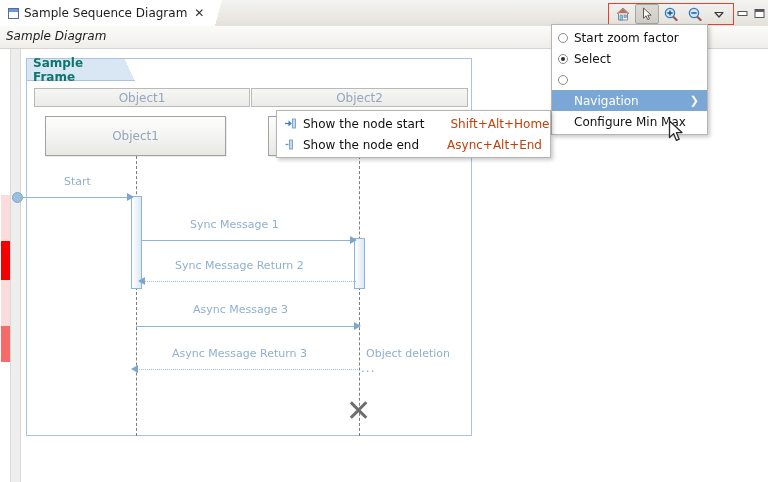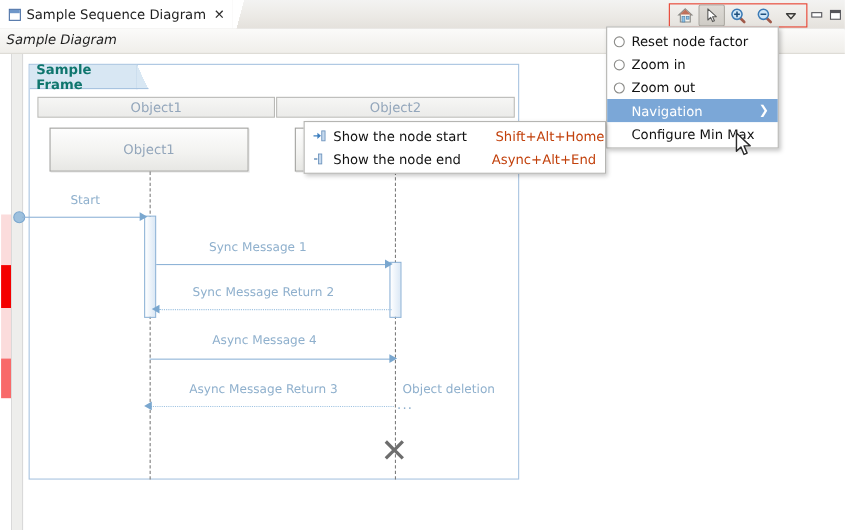--- a/index.html
+++ b/index.html
@@ -280,44 +280,43 @@
     <div class="msg-line" style="left:142px;top:191px;width:212px;"></div>
     <div class="arrow-r" style="left:350px;top:187px;"></div>
     <div class="msg-label" style="left:190px;top:169px;">Sync Message 1</div>
 
     <div class="msg-line dotted" style="left:144px;top:232px;width:212px;"></div>
     <div class="arrow-l" style="left:138px;top:228px;"></div>
     <div class="msg-label" style="left:175px;top:210px;">Sync Message Return 2</div>
 
     <div class="msg-line" style="left:136px;top:277px;width:222px;"></div>
     <div class="arrow-r" style="left:354px;top:273px;"></div>
-    <div class="msg-label" style="left:193px;top:254px;">Async Message 4</div>
+    <div class="msg-label" style="left:193px;top:254px;">Async Message 3</div>
 
     <div class="msg-line dotted" style="left:136px;top:320px;width:222px;"></div>
     <div class="arrow-l" style="left:131px;top:316px;"></div>
     <div class="msg-label" style="left:172px;top:298px;">Async Message Return 3</div>
 
     <div class="msg-label" style="left:366px;top:298px;">Object deletion</div>
     <div class="ellipsis" style="left:361px;top:312px;">...</div>
 
     <div class="destroy-x" style="left:346px;top:347px;">✕</div>
   </div>
 
   <div class="menu" style="left:551px;top:24px;width:157px;">
     <div class="menu-item">
       <span class="radio"></span>
-      <span class="menu-label">Reset node factor</span>
+      <span class="menu-label">Start zoom factor</span>
+    </div>
+    <div class="menu-item">
+      <span class="radio on"></span>
+      <span class="menu-label">Select</span>
     </div>
     <div class="menu-item">
       <span class="radio"></span>
-      <span class="menu-label">Zoom in</span>
-    </div>
-    <div class="menu-item">
-      <span class="radio"></span>
-      <span class="menu-label">Zoom out</span>
     </div>
     <div class="menu-item sel menu-indent">
       <span class="menu-label">Navigation</span>
       <span class="submenu-arrow">❯</span>
     </div>
     <div class="menu-item menu-indent">
       <span class="menu-label">Configure Min Max</span>
     </div>
   </div>
 

